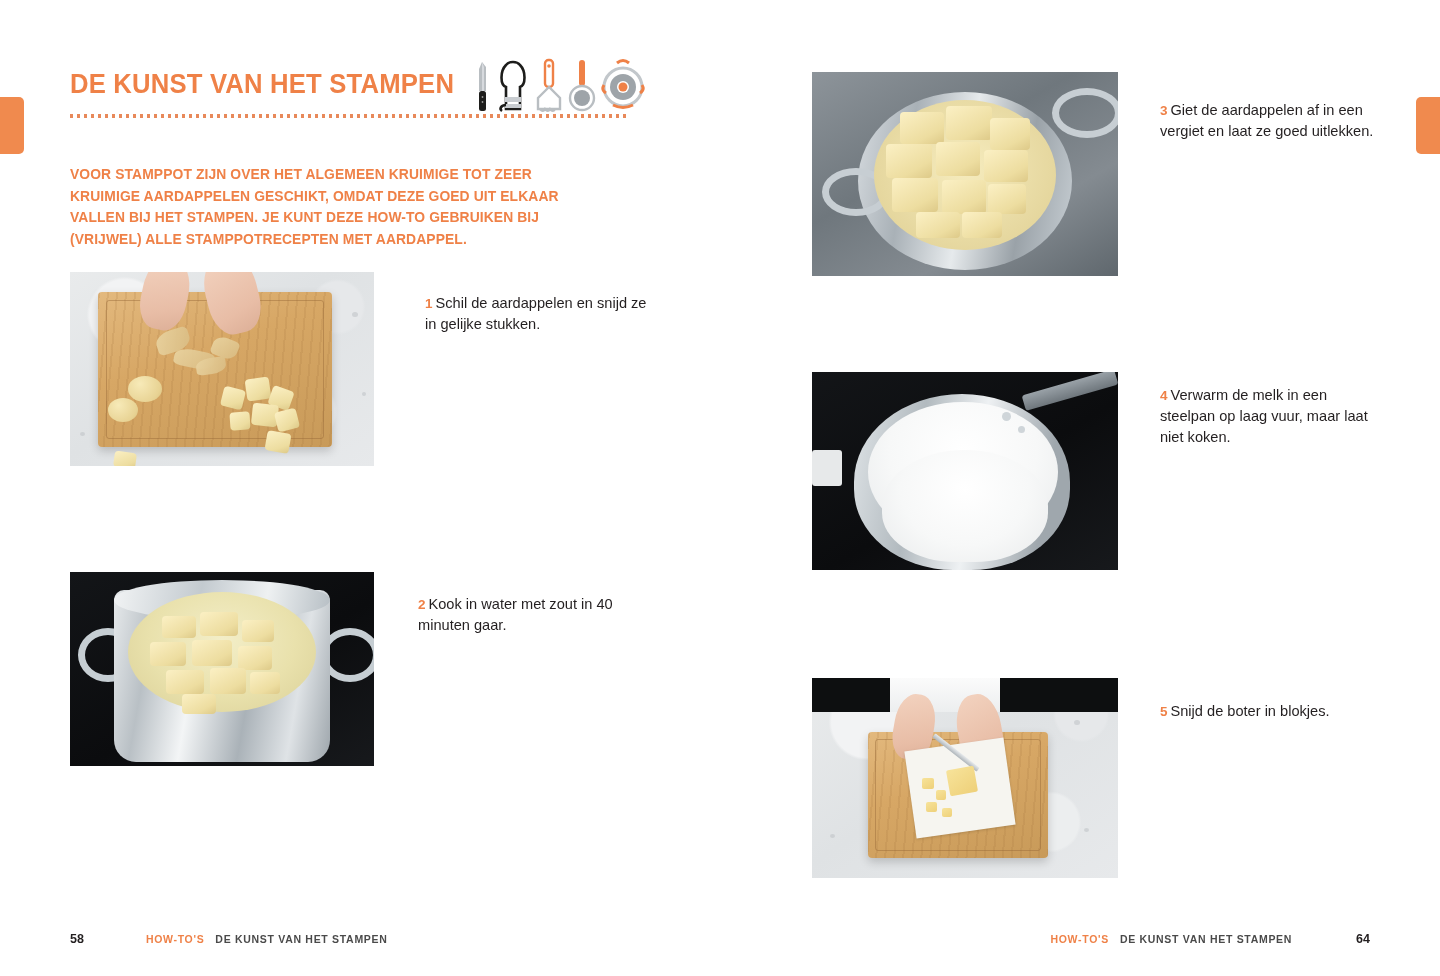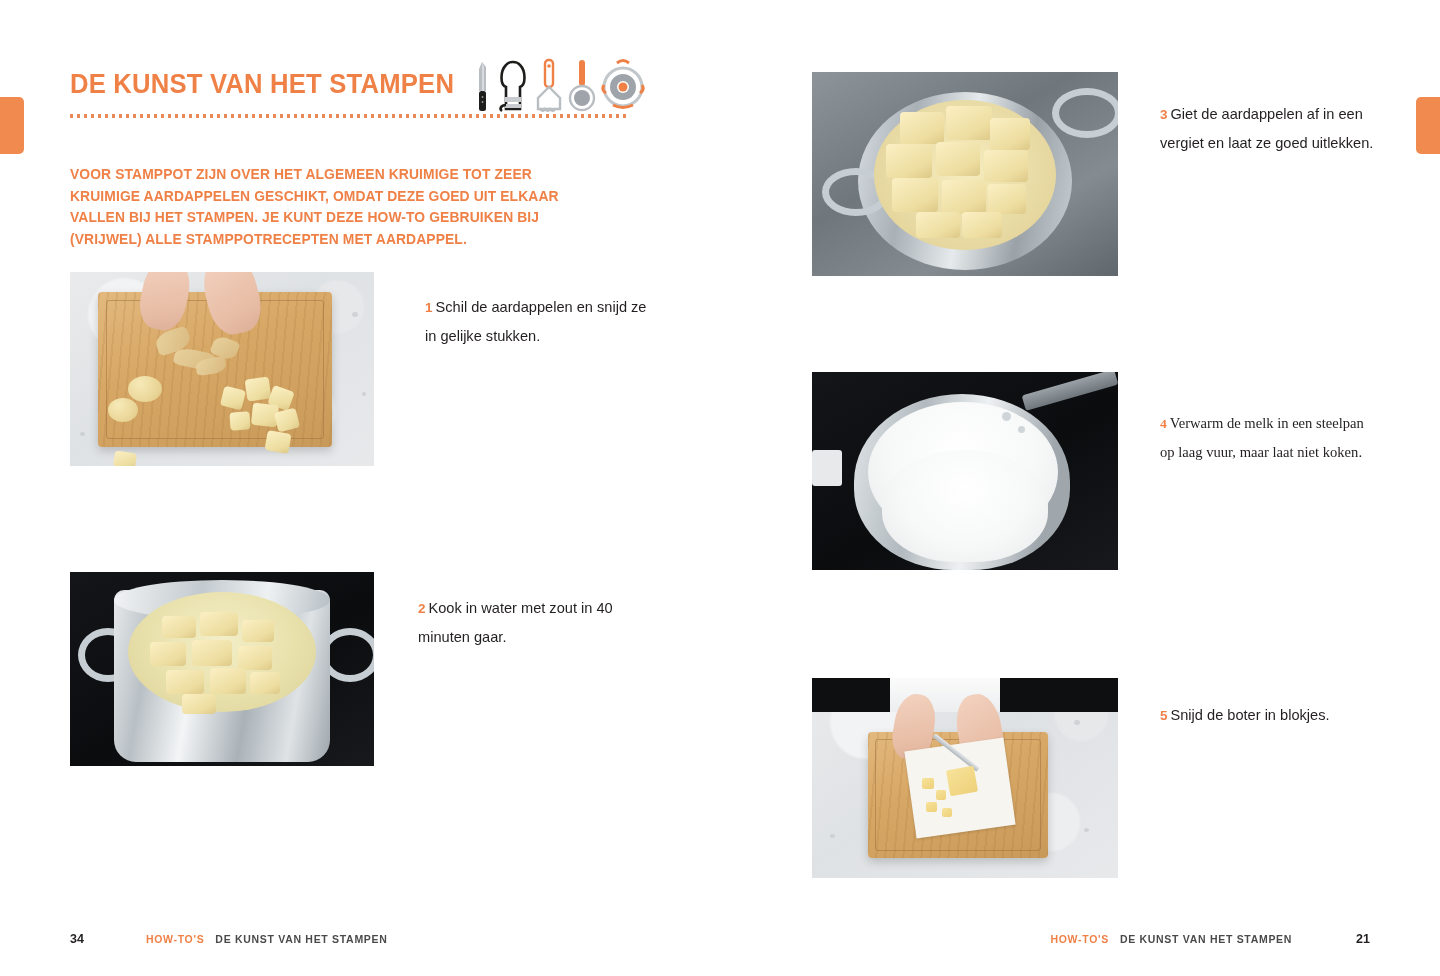--- a/index.html
+++ b/index.html
@@ -108,41 +108,41 @@
     position: absolute;
   }
   .step .photo {
     position: absolute;
     overflow: hidden;
     background: #cfd3d6;
   }
   .step .caption {
     position: absolute;
     font-size: 14.6px;
-    line-height: 29px;
+    line-height: 21px;
     color: #231f20;
   }
   .step-num {
     color: #ef8147;
     font-weight: bold;
     font-size: 13.5px;
     margin-right: 3px;
   }
 
   
   .s1 .photo   { left: 70px;  top: 272px; width: 304px; height: 194px; }
   .s1 .caption { left: 425px; top: 278px; width: 230px; }
   .s2 .photo   { left: 70px;  top: 572px; width: 304px; height: 194px; }
   .s2 .caption { left: 418px; top: 579px; width: 230px; }
 
   
   .s3 .photo   { left: 92px;  top: 72px;  width: 306px; height: 204px; }
   .s3 .caption { left: 440px; top: 85px;  width: 222px; }
   .s4 .photo   { left: 92px;  top: 372px; width: 306px; height: 198px; }
-  .s4 .caption { left: 440px; top: 394px; width: 222px; font-family: Liberation Serif, serif; }
+  .s4 .caption { left: 440px; top: 370px; width: 222px; }
   .s5 .photo   { left: 92px;  top: 678px; width: 306px; height: 200px; }
   .s5 .caption { left: 440px; top: 686px; width: 222px; }
 
   
   .footer {
     position: absolute;
     bottom: 30px;
     display: flex;
     align-items: center;
     font-size: 10.5px;
@@ -397,21 +397,21 @@
           <div class="chunk" style="left:180px; top:100px; width:30px; height:22px;"></div>
           <div class="chunk" style="left:112px; top:122px; width:34px; height:20px;"></div>
         </div>
       </div>
       <p class="caption">
         <span class="step-num">2</span><span>Kook in water met zout in 40 minuten gaar.</span>
       </p>
     </div>
 
     <div class="footer left">
-      <span class="folio">34</span>
+      <span class="folio">58</span>
       <span class="foot-cat">HOW-TO'S</span>
       <span class="foot-title">DE KUNST VAN HET STAMPEN</span>
     </div>
   </div>
 
   <div class="page right">
 
     <div class="step s3">
       <div class="photo">
         <div class="ph">
@@ -481,17 +481,17 @@
         </div>
       </div>
       <p class="caption">
         <span class="step-num">5</span><span>Snijd de boter in blokjes.</span>
       </p>
     </div>
 
     <div class="footer right">
       <span class="foot-cat">HOW-TO'S</span>
       <span class="foot-title">DE KUNST VAN HET STAMPEN</span>
-      <span class="folio">21</span>
+      <span class="folio">64</span>
     </div>
   </div>
 
 </div>
 
 </body></html>

